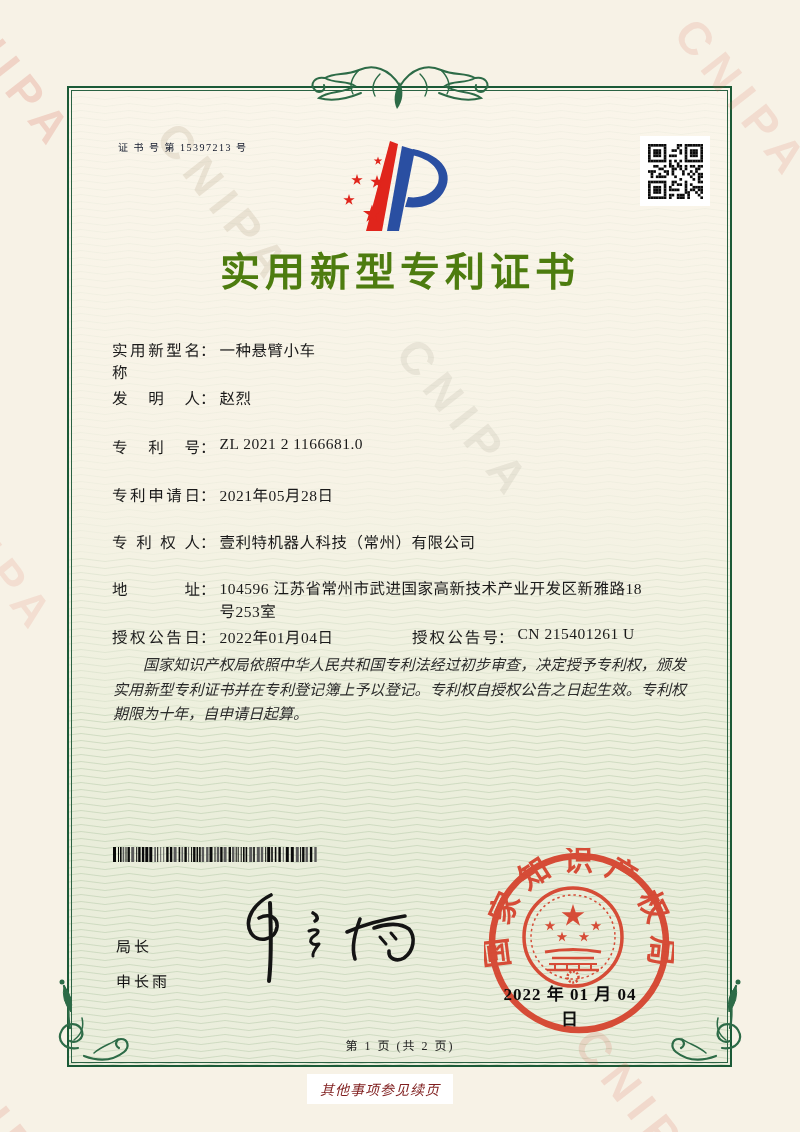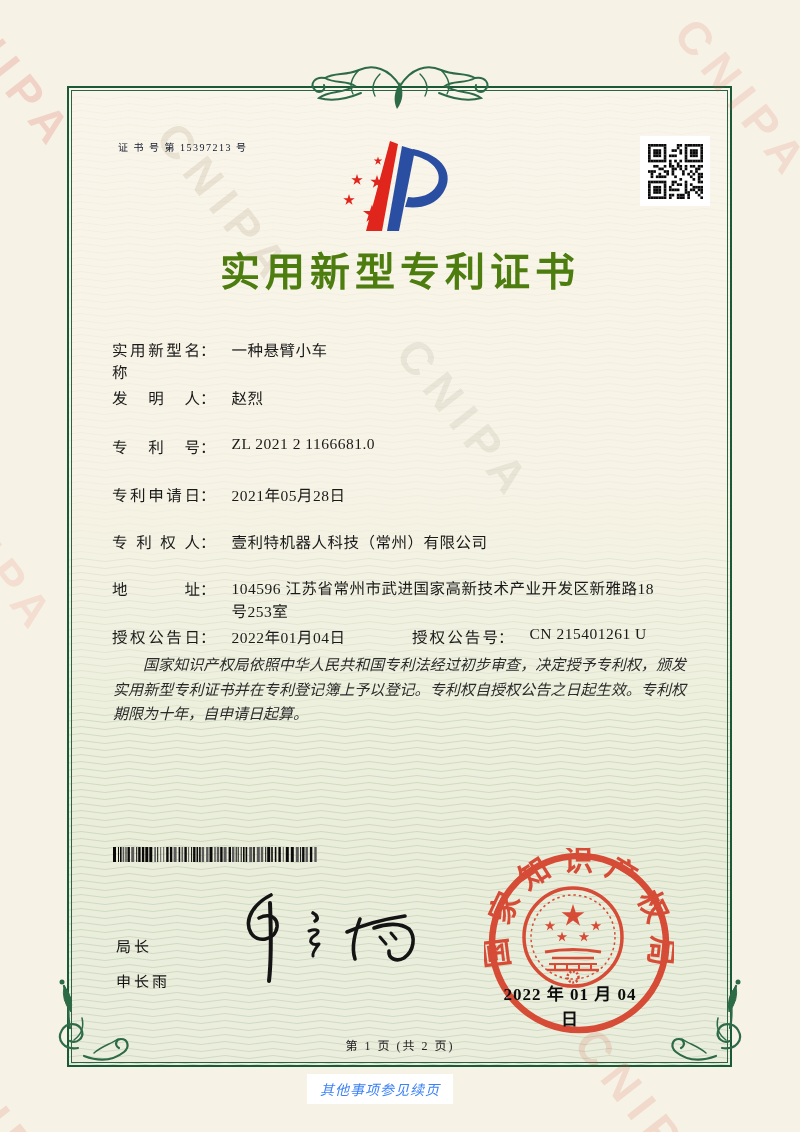--- a/index.html
+++ b/index.html
@@ -28,38 +28,38 @@
   .cert-number{position:absolute; left:118px; top:139px; z-index:3; font-size:10px; letter-spacing:1.5px; color:#0f172a;}
   .logo{position:absolute; left:338px; top:141px; z-index:3;}
   .qr-box{position:absolute; left:640px; top:136px; width:70px; height:70px; background:#fff; z-index:3;
           display:flex; align-items:center; justify-content:center;}
   .title{position:absolute; left:0; right:0; top:240px; z-index:3; margin:0; text-align:center;
          font-size:40px; font-weight:bold; letter-spacing:5px; color:#4d7c0f;}
   .fields{position:absolute; left:0; top:0; width:100%; z-index:3; font-size:15.5px; color:#1a1a1a;}
   .frow{position:absolute; left:112px; width:620px;}
   .flabel{display:inline-block; width:88px; text-align:justify; text-align-last:justify; vertical-align:top;}
   .fcolon{display:inline-block; vertical-align:top; margin-right:4px;}
-  .fvalue{letter-spacing:0.5px; vertical-align:top;margin-left:12px;}
+  .fvalue{letter-spacing:0.5px; vertical-align:top;}
   .fvalue.address{display:inline-block; width:436px; line-height:23px;}
   .grant-pair2{position:absolute; left:300px; top:0;}
   .body-text{position:absolute; left:113px; top:653px; width:573px; z-index:3;
              font-size:15px; line-height:24.5px; font-style:italic; color:#2b2b2b; text-align:justify;}
   .body-text p{margin:0; text-indent:2em;}
   .barcode{position:absolute; left:113px; top:847px; z-index:3;}
   .signer{position:absolute; left:116px; top:935px; z-index:3;
           font-family:"Liberation Sans","DejaVu Sans",sans-serif; font-size:15px; letter-spacing:3px; color:#111;}
   .signer div{margin-bottom:14px;}
   .signature{position:absolute; left:225px; top:885px; z-index:3;}
   .seal{position:absolute; left:484px; top:848px; z-index:3; opacity:0.93;}
   .seal-date{position:absolute; left:495px; top:980px; width:150px; z-index:4; text-align:center;
              font-size:17px; font-weight:bold; letter-spacing:1px; color:#0d0d0d;}
   .page-info{position:absolute; left:0; right:0; top:1036px; z-index:3; text-align:center;
              font-size:12px; letter-spacing:2px; color:#222;}
   .footer-note{position:absolute; left:307px; top:1074px; z-index:3; background:#ffffff;
-               padding:5px 13px; font-size:14px; font-style:italic; letter-spacing:1px; color:#3b82f6;}
+               padding:5px 13px; font-size:14px; font-style:italic; letter-spacing:1px; color:#7f1d1d;}
 </style>
 </head>
 <body>
 
 <div class="page">
 
   <span class="wm" style="left:-30px;top:-22px;color:rgba(214,90,70,0.20);">CNIPA</span>
   <span class="wm" style="left:188px;top:112px;color:rgba(170,150,122,0.20);">CNIPA</span>
   <span class="wm" style="left:706px;top:8px;color:rgba(214,90,70,0.14);">CNIPA</span>
   <span class="wm" style="left:428px;top:328px;color:rgba(160,152,135,0.17);">CNIPA</span>

